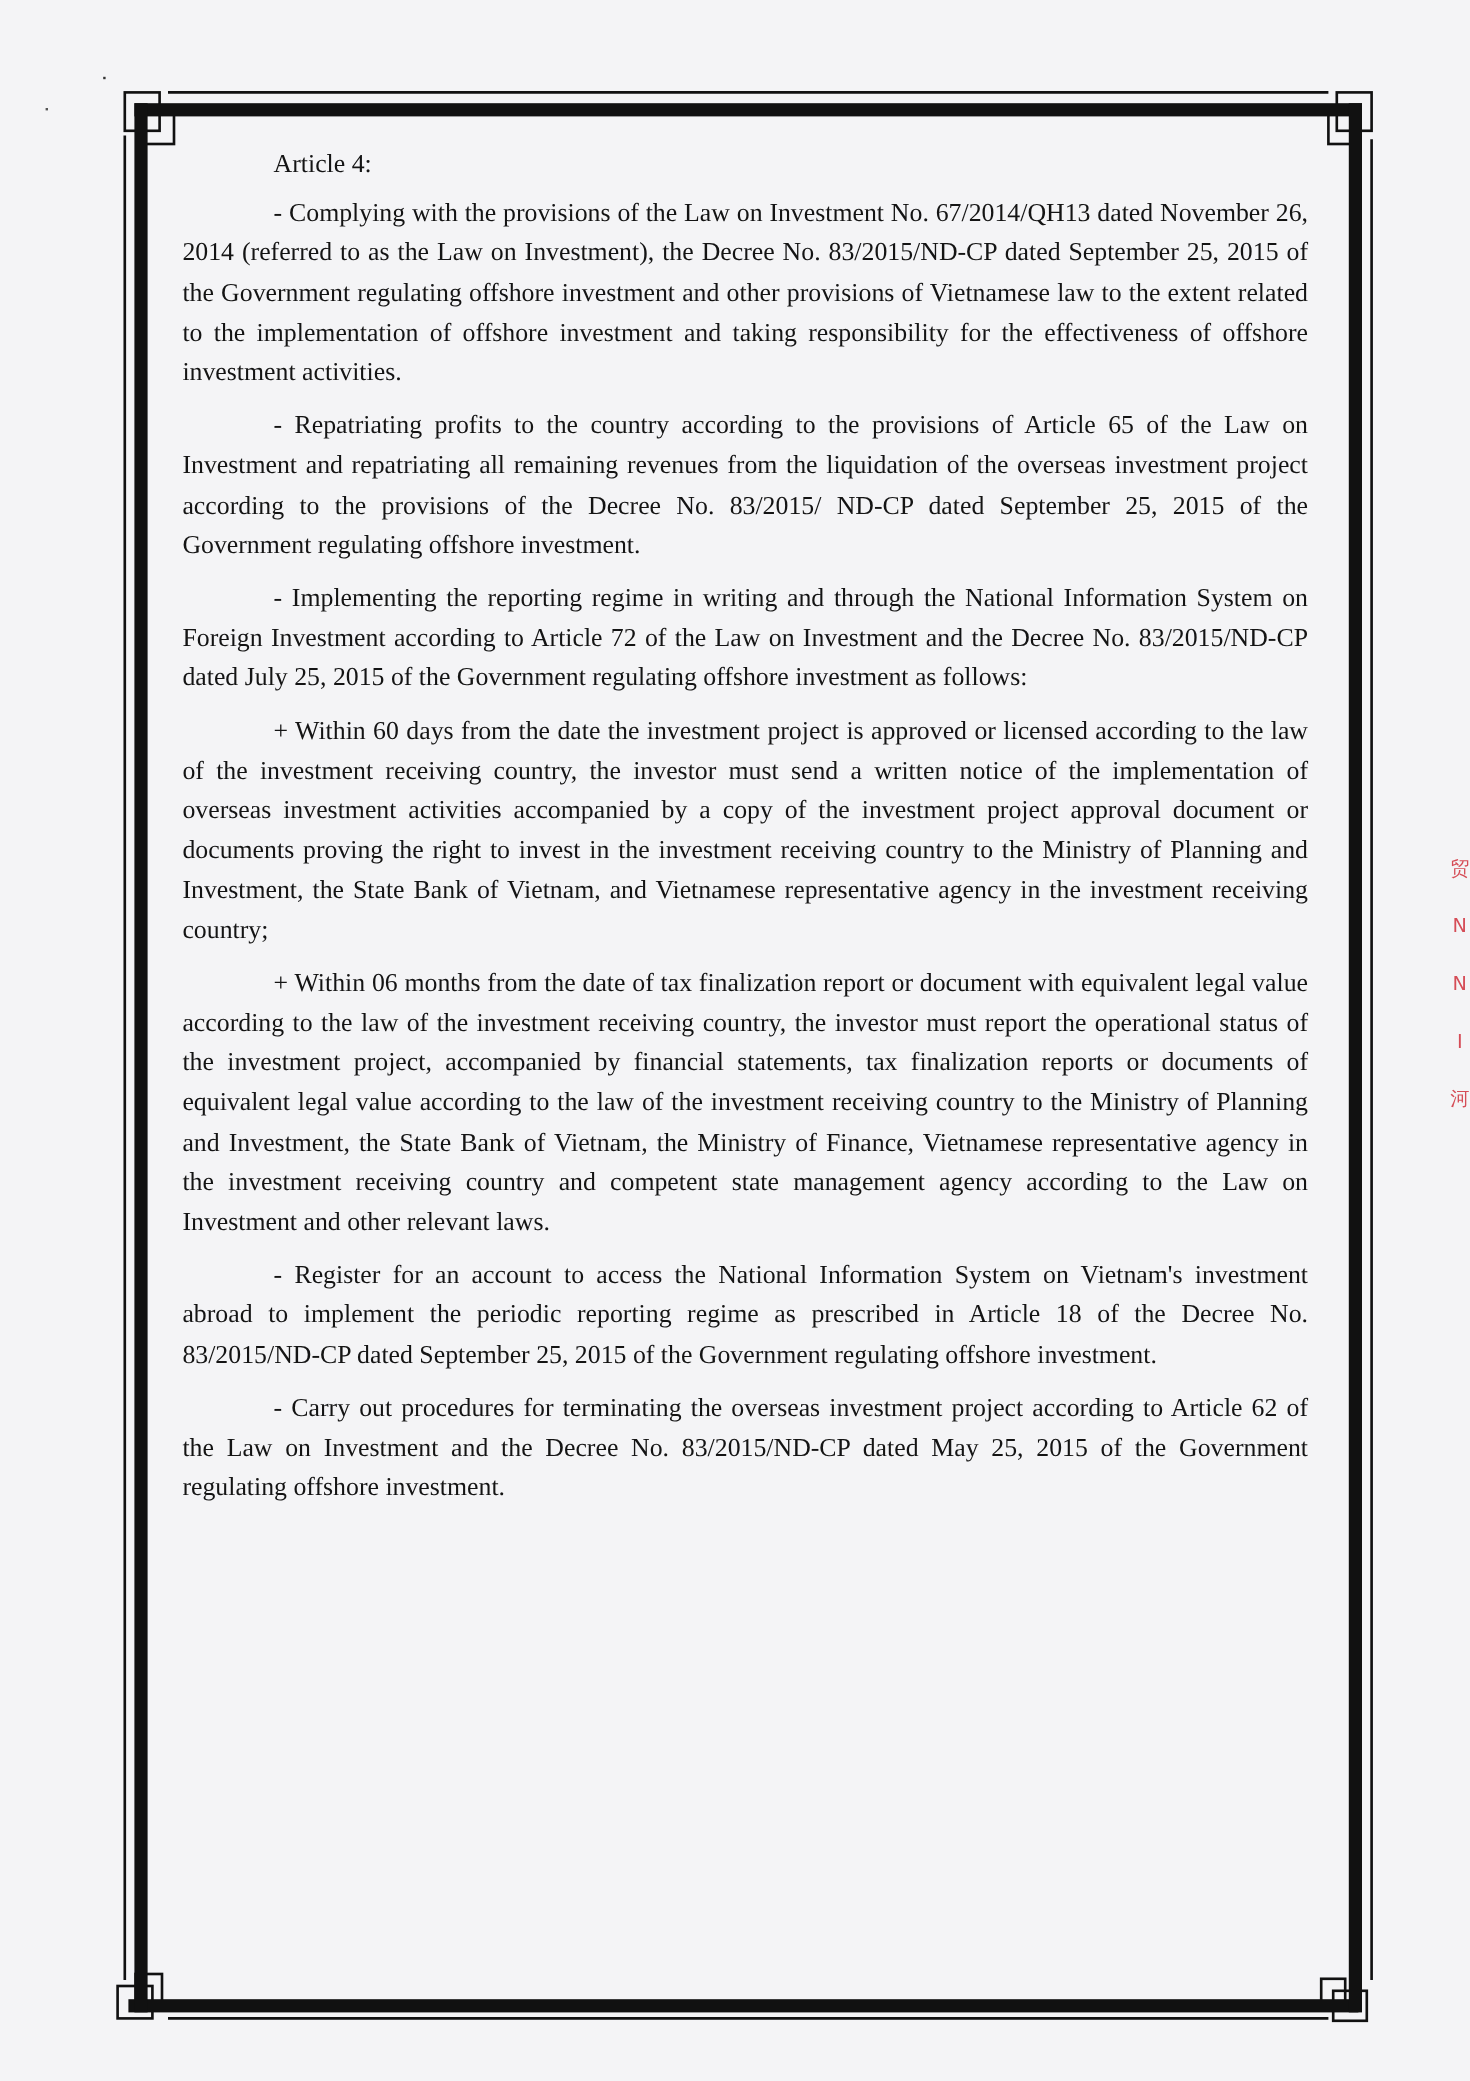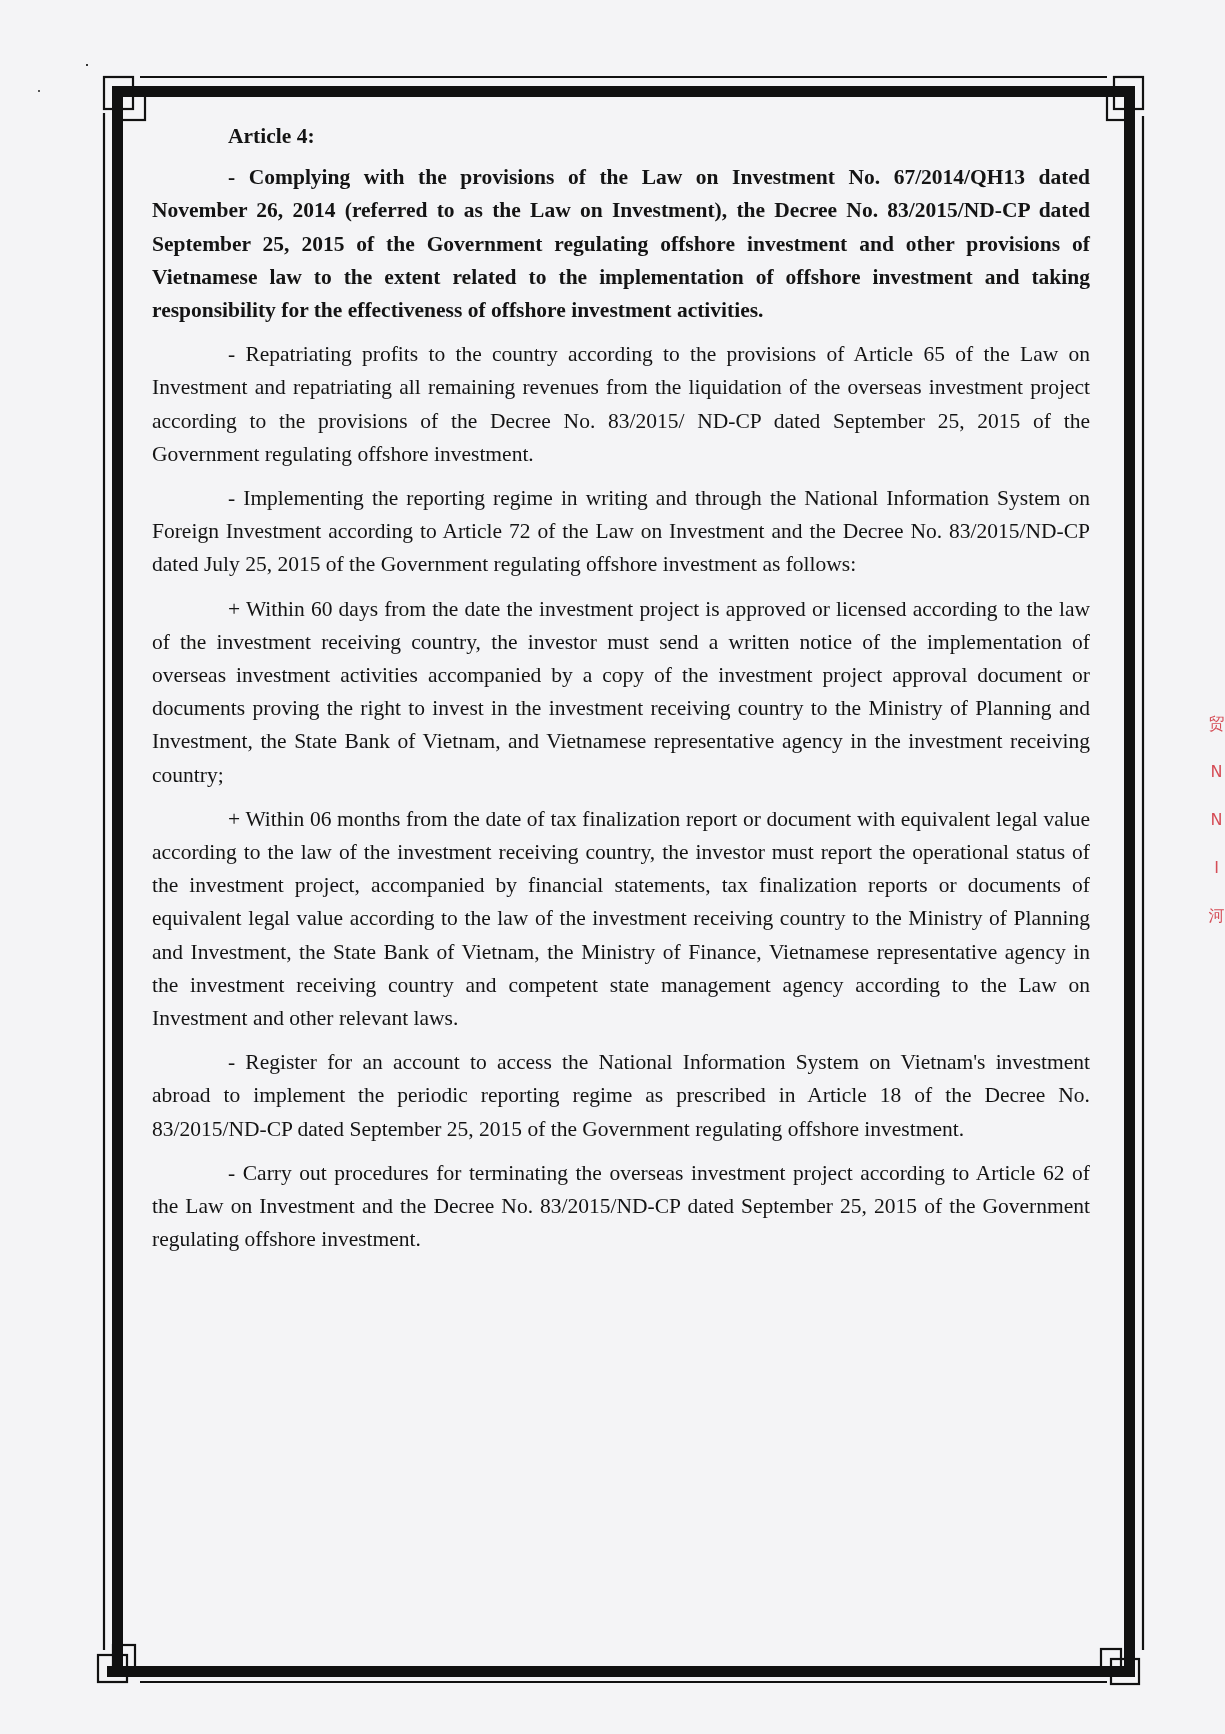--- a/index.html
+++ b/index.html
@@ -16,24 +16,24 @@
     .speck2 { position: absolute; left: 38px; top: 90px; width: 2px; height: 2px; background:#555; }
 
     .content {
       position: absolute;
       left: 152px; top: 120px;
       width: 938px;
       font-size: 21.5px;
       line-height: 33.2px;
     }
     .content p { margin: 0; text-align: justify; }
-    .heading { font-weight: bold; margin-left: 76px !important; }
+    .heading { font-weight: normal; margin-left: 76px !important; }
     .intro { margin-left: 76px !important; margin-top: 10px !important; }
     .para { text-indent: 76px; margin-top: 11px !important; }
-    .para.first { margin-top: 8px !important; font-weight: bold; }
+    .para.first { margin-top: 8px !important; }
 
     .stamp {
       position: absolute; left: 1208px; top: 700px;
       width: 17px; height: 240px;
       color: #d0303c; font-family: "DejaVu Sans", sans-serif;
       font-size: 16px; line-height: 48px; text-align: center;
       opacity: 0.85;
     }
   </style>
 </head>
@@ -72,21 +72,21 @@
 </svg>
 
 <div class="content">
   <p class="heading">Article 4:</p>
   <p class="para first">- Complying with the provisions of the Law on Investment No. 67/2014/QH13 dated November 26, 2014 (referred to as the Law on Investment), the Decree No. 83/2015/ND-CP dated September 25, 2015 of the Government regulating offshore investment and other provisions of Vietnamese law to the extent related to the implementation of offshore investment and taking responsibility for the effectiveness of offshore investment activities.</p>
   <p class="para">- Repatriating profits to the country according to the provisions of Article 65 of the Law on Investment and repatriating all remaining revenues from the liquidation of the overseas investment project according to the provisions of the Decree No. 83/2015/ ND-CP dated September 25, 2015 of the Government regulating offshore investment.</p>
   <p class="para">- Implementing the reporting regime in writing and through the National Information System on Foreign Investment according to Article 72 of the Law on Investment and the Decree No. 83/2015/ND-CP dated July 25, 2015 of the Government regulating offshore investment as follows:</p>
   <p class="para">+ Within 60 days from the date the investment project is approved or licensed according to the law of the investment receiving country, the investor must send a written notice of the implementation of overseas investment activities accompanied by a copy of the investment project approval document or documents proving the right to invest in the investment receiving country to the Ministry of Planning and Investment, the State Bank of Vietnam, and Vietnamese representative agency in the investment receiving country;</p>
   <p class="para">+ Within 06 months from the date of tax finalization report or document with equivalent legal value according to the law of the investment receiving country, the investor must report the operational status of the investment project, accompanied by financial statements, tax finalization reports or documents of equivalent legal value according to the law of the investment receiving country to the Ministry of Planning and Investment, the State Bank of Vietnam, the Ministry of Finance, Vietnamese representative agency in the investment receiving country and competent state management agency according to the Law on Investment and other relevant laws.</p>
   <p class="para">- Register for an account to access the National Information System on Vietnam's investment abroad to implement the periodic reporting regime as prescribed in Article 18 of the Decree No. 83/2015/ND-CP dated September 25, 2015 of the Government regulating offshore investment.</p>
-  <p class="para">- Carry out procedures for terminating the overseas investment project according to Article 62 of the Law on Investment and the Decree No. 83/2015/ND-CP dated September 25, 2015 of the Government regulating offshore investment.</p>
+  <p class="para">- Carry out procedures for terminating the overseas investment project according to Article 62 of the Law on Investment and the Decree No. 83/2015/ND-CP dated May 25, 2015 of the Government regulating offshore investment.</p>
 </div>
 
 <div class="stamp" style="color: rgb(208, 48, 60);">
   <div>贸</div>
   <div>N</div>
   <div>N</div>
   <div>I</div>
   <div>河</div>
 </div>
 

